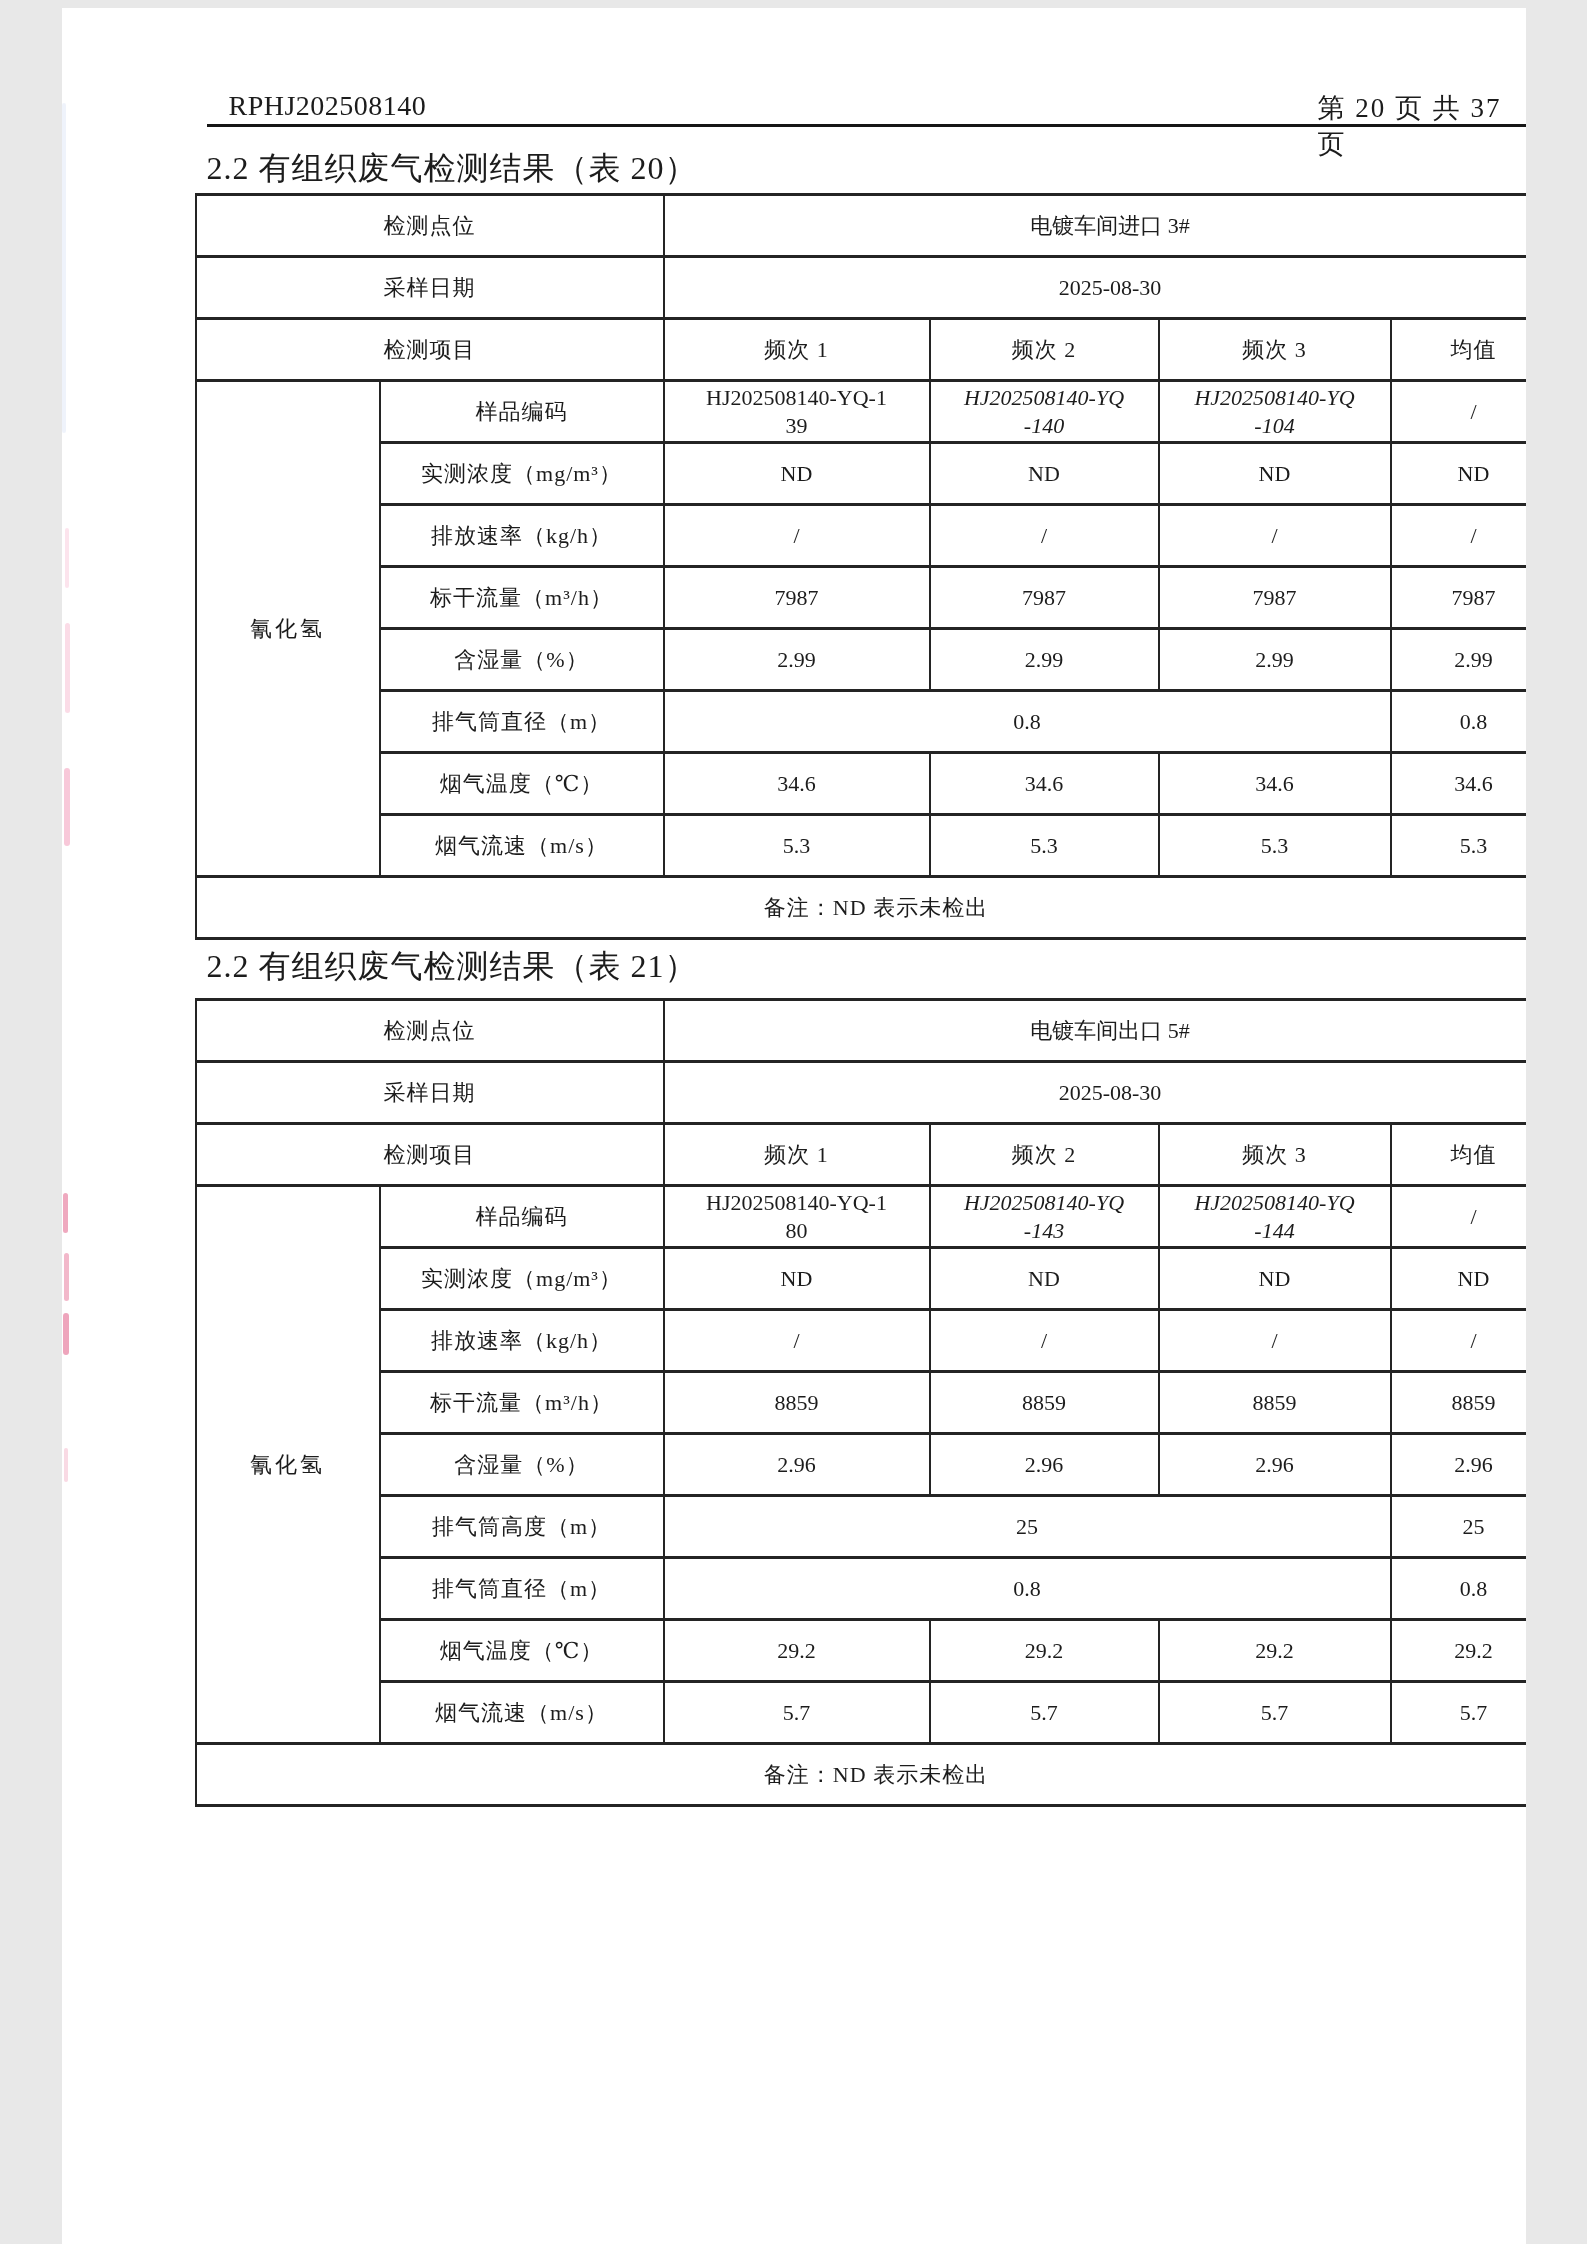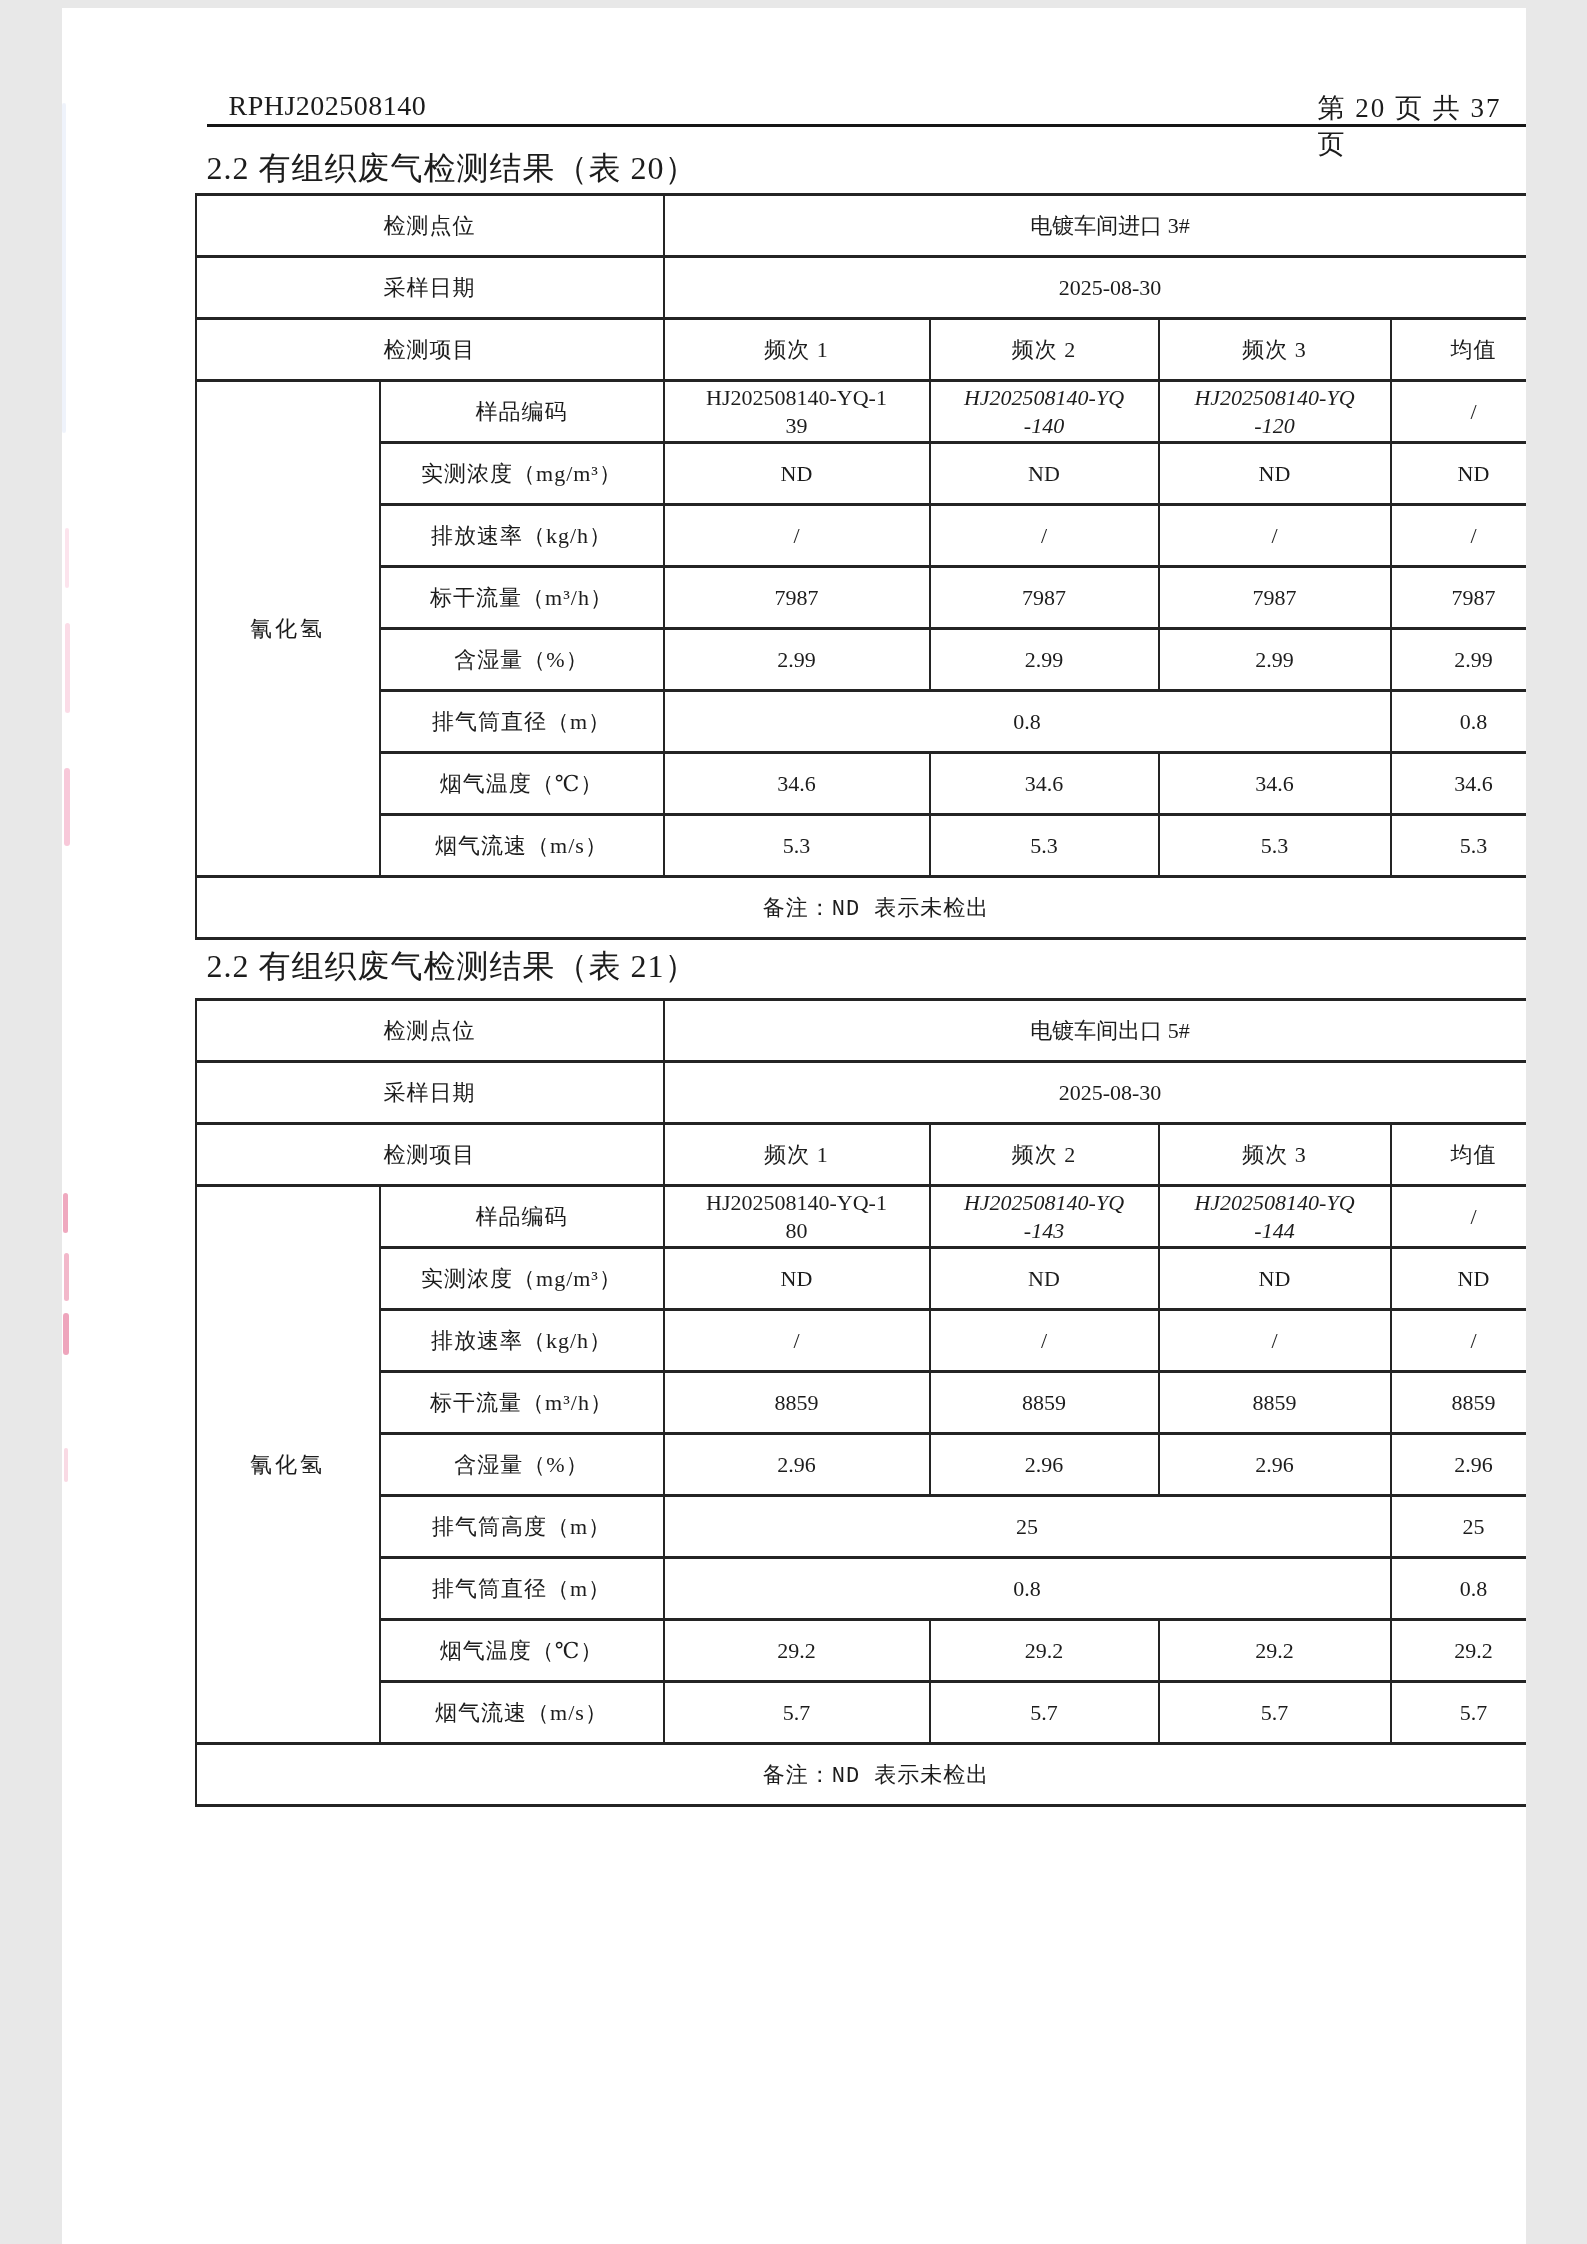--- a/index.html
+++ b/index.html
@@ -24,21 +24,21 @@
     border:2px solid #242424;border-top-width:3px;border-bottom-width:3px;
     text-align:center;vertical-align:middle;height:59px;
     font-size:22px;padding:0 4px;overflow:hidden;
   }
   td.lab{font-size:23px;letter-spacing:1px;}
   td.analyte{font-size:23px;letter-spacing:3px;}
   td.val{font-size:22px;}
   td.code span{display:inline-block;word-break:break-all;line-height:1.25;font-size:22px;vertical-align:middle;}
   span.w-wide{max-width:185px;}
   span.w-narrow{max-width:165px;font-style:italic;}
-  td.note{text-align:left;padding-left:14px;height:52px;font-size:23px;letter-spacing:1px;font-family:Liberation Mono, monospace;}
+  td.note{text-align:left;padding-left:14px;height:52px;font-size:23px;letter-spacing:1px;}
   
   .smudge{position:absolute;border-radius:3px;}
   .sm-blue{left:0;top:95px;width:4px;height:330px;background:rgba(130,160,225,0.13);}
   .sm-p1{left:3px;top:520px;width:4px;height:60px;background:rgba(235,90,140,0.16);}
   .sm-p2{left:3px;top:615px;width:5px;height:90px;background:rgba(235,80,135,0.2);}
   .sm-p3{left:2px;top:760px;width:6px;height:78px;background:rgba(231,74,128,0.3);}
   .sm-p4{left:1px;top:1185px;width:5px;height:40px;background:rgba(215,40,95,0.4);}
   .sm-p5{left:2px;top:1245px;width:5px;height:48px;background:rgba(215,40,95,0.33);}
   .sm-p6{left:1px;top:1305px;width:6px;height:42px;background:rgba(215,40,95,0.42);}
   .sm-p7{left:2px;top:1440px;width:4px;height:34px;background:rgba(225,70,120,0.2);}
@@ -77,21 +77,21 @@
       <td class="lab">频次 1</td>
       <td class="lab">频次 2</td>
       <td class="lab">频次 3</td>
       <td class="lab">均值</td>
     </tr>
     <tr>
       <td class="analyte" rowspan="8">氰化氢</td>
       <td class="lab">样品编码</td>
       <td class="code"><span class="w-wide">HJ202508140-YQ-139</span></td>
       <td class="code"><span class="w-narrow">HJ202508140-YQ-140</span></td>
-      <td class="code"><span class="w-narrow">HJ202508140-YQ-120</span></td>
+      <td class="code"><span class="w-narrow">HJ202508140-YQ-104</span></td>
       <td class="val">/</td>
     </tr>
     <tr>
       <td class="lab">实测浓度（mg/m³）</td>
       <td class="val">ND</td>
       <td class="val">ND</td>
       <td class="val">ND</td>
       <td class="val">ND</td>
     </tr>
     <tr>

